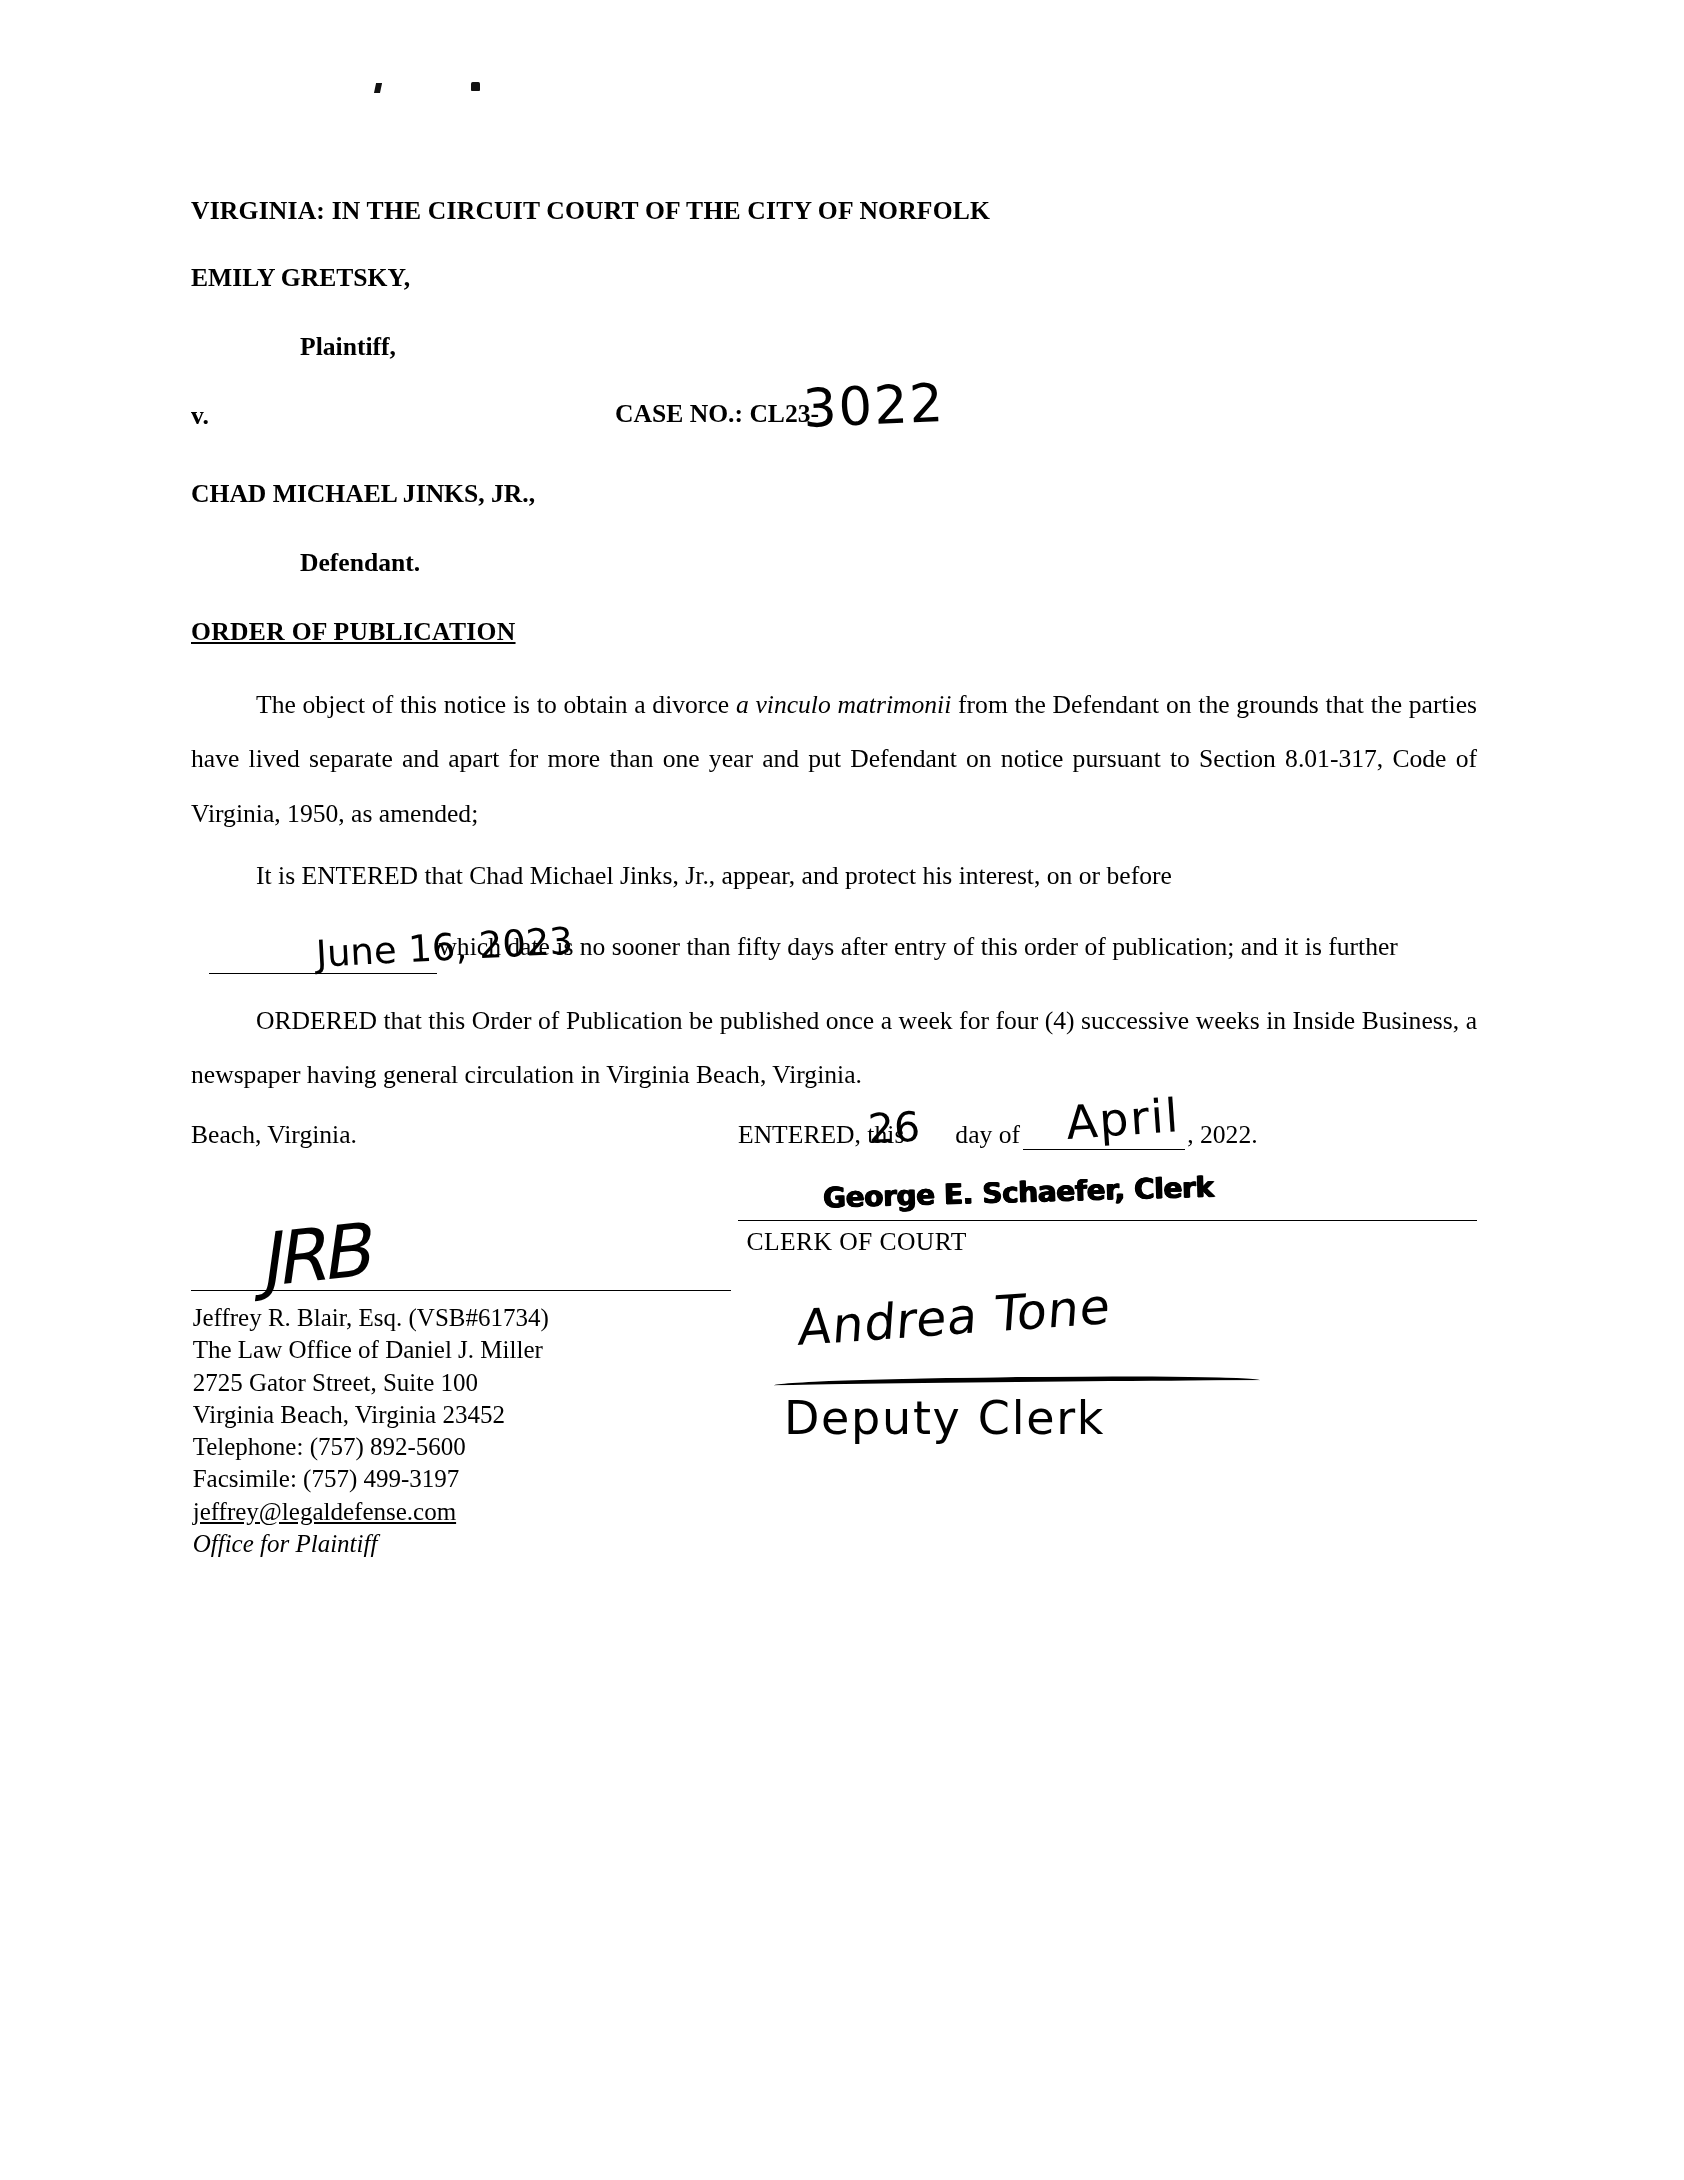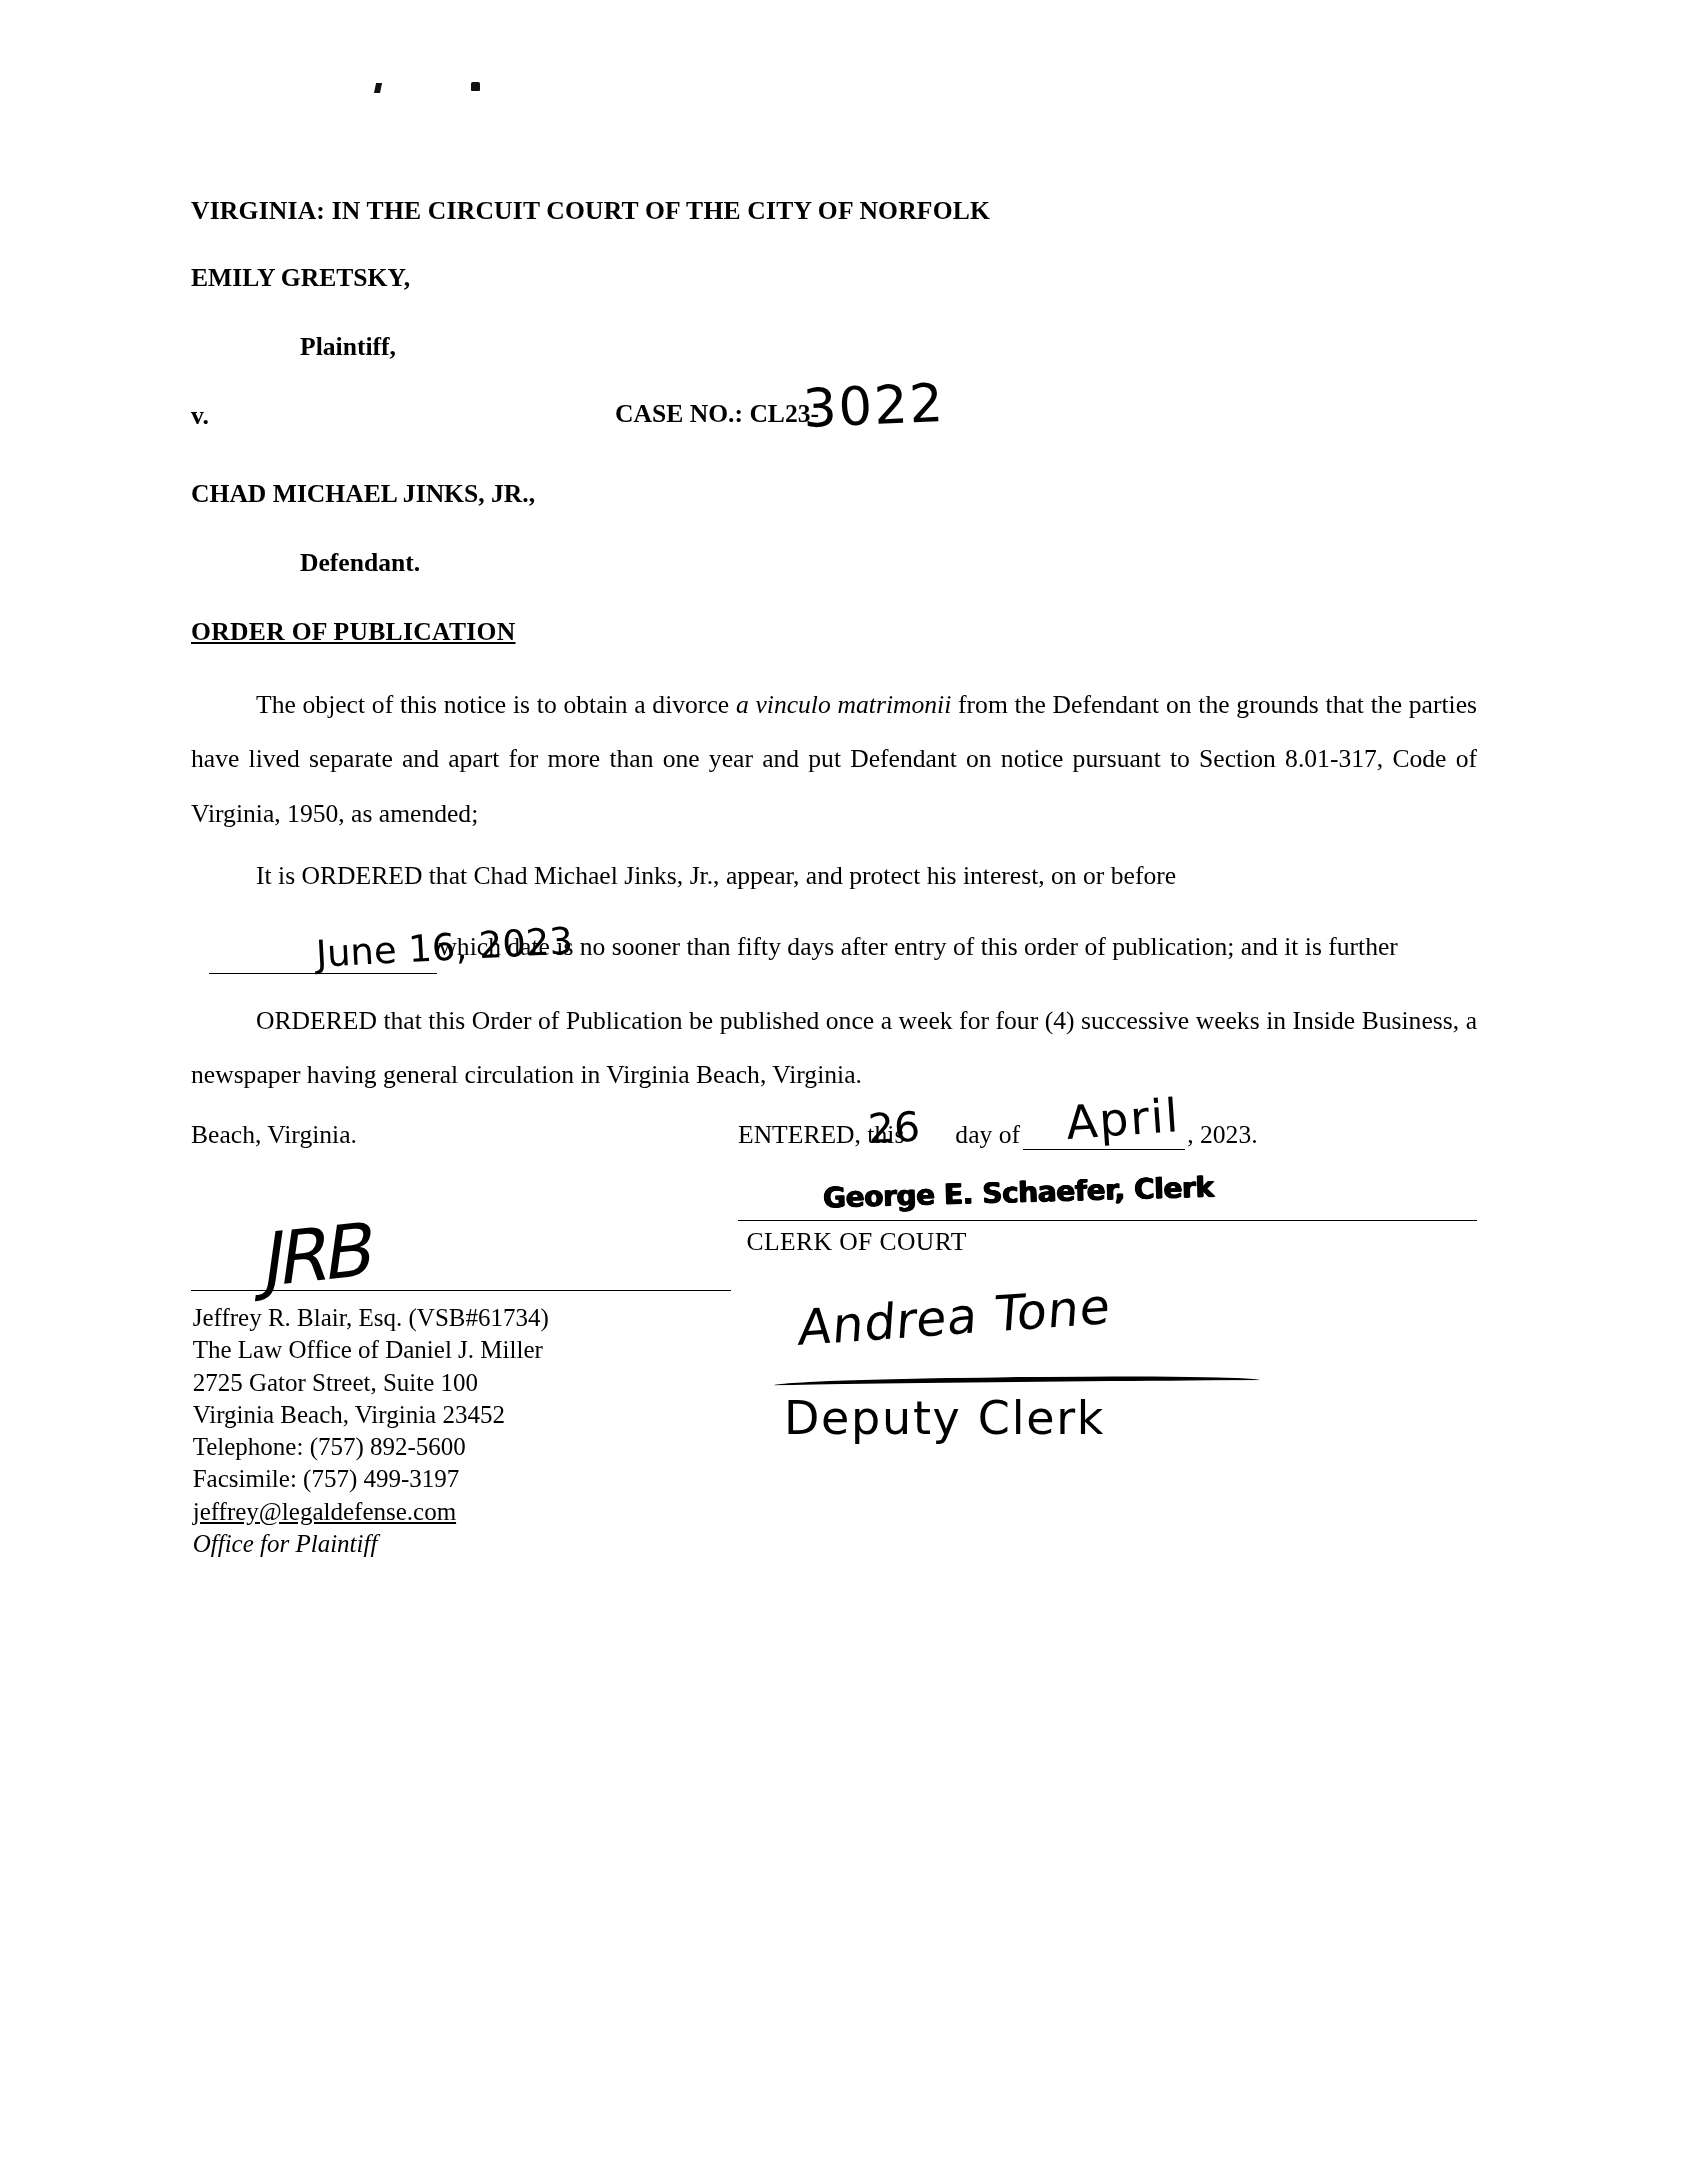--- a/index.html
+++ b/index.html
@@ -310,32 +310,32 @@
     </div>
 
     <div class="party-line">CHAD MICHAEL JINKS, JR.,</div>
 
     <div class="role-line">Defendant.</div>
 
     <div class="doc-title">ORDER OF PUBLICATION</div>
 
     <p class="body-par"><span>The object of this notice is to obtain a divorce </span><span class="ital">a vinculo matrimonii</span><span> from the Defendant on the grounds that the parties have lived separate and apart for more than one year and put Defendant on notice pursuant to Section 8.01-317, Code of Virginia, 1950, as amended;</span></p>
 
-    <p class="body-par"><span>It is ORDERED that Chad Michael Jinks, Jr., appear, and protect his interest, on or before</span></p>
+    <p class="body-par"><span>It is ENTERED that Chad Michael Jinks, Jr., appear, and protect his interest, on or before</span></p>
 
     <div class="before-row">
       <span class="blank-under"></span><span>which date is no sooner than fifty days after entry of this order of publication; and it is further</span>
       <span class="hand before-hand">June 16, 2023</span>
     </div>
 
     <p class="body-par" style="margin-top:20.4px;"><span>ORDERED that this Order of Publication be published once a week for four (4) successive weeks in Inside Business, a newspaper having general circulation in Virginia Beach, Virginia.</span></p>
 
     <div class="entered-row">
       <span class="beach-text">Beach, Virginia.</span>
-      <span class="entered-text"><span>ENTERED, this</span><span class="day-blank"></span><span>day of</span><span class="month-blank"></span><span>, 2023.</span></span>
+      <span class="entered-text"><span>ENTERED, this</span><span class="day-blank"></span><span>day of</span><span class="month-blank"></span><span>, 2022.</span></span>
       <span class="hand entered-day-hand">26</span>
       <span class="hand entered-month-hand">April</span>
     </div>
 
     <div class="sig-area">
 
       <div class="clerk-block">
         <span class="clerk-stamp">George E. Schaefer, Clerk</span>
         <span class="clerk-rule"></span>
         <span class="clerk-label">CLERK OF COURT</span>

